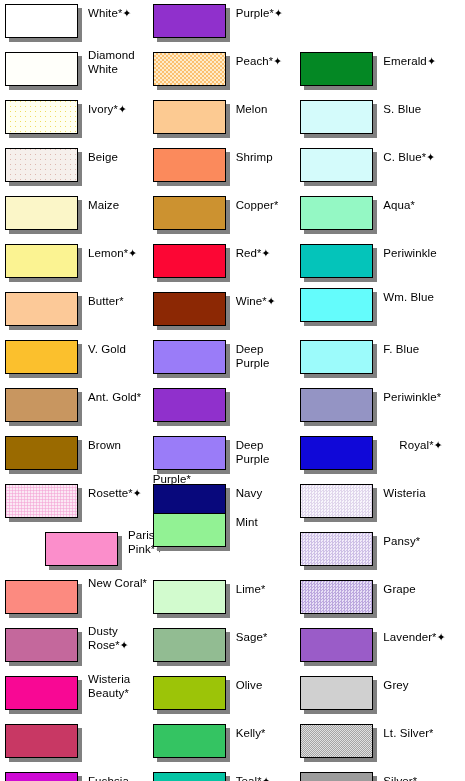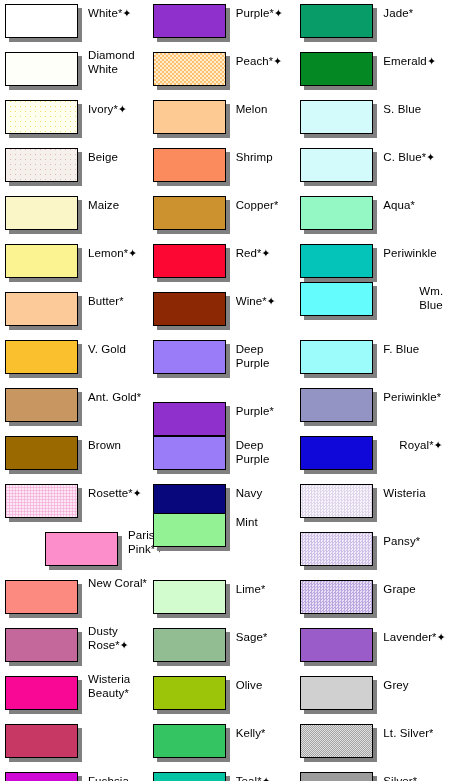--- a/index.html
+++ b/index.html
@@ -255,21 +255,21 @@
         </div>
         <div class="label"><span>Wine</span><span class="marks">*✦</span></div>
       </div>
       <div class="swatch-row" style="top: 336px;">
         <div class="swatch-wrap">
           <div class="swatch-shadow" style="background: rgb(128, 128, 128);"></div>
           <div class="swatch" title="Deep Purple" style="background: rgb(154, 124, 248); border-color: rgb(0, 0, 0);"></div>
         </div>
         <div class="label"><span>Deep Purple</span><span class="marks"></span></div>
       </div>
-      <div class="swatch-row" style="top: 398px;">
+      <div class="swatch-row" style="top: 384px; flex-direction: column;">
         <div class="swatch-wrap">
           <div class="swatch-shadow" style="background: rgb(128, 128, 128);"></div>
           <div class="swatch" title="Purple" style="background: rgb(144, 48, 204); border-color: rgb(0, 0, 0);"></div>
         </div>
         <div class="label"><span>Purple</span><span class="marks">*</span></div>
       </div>
       <div class="swatch-row" style="top: 432px;">
         <div class="swatch-wrap">
           <div class="swatch-shadow" style="background: rgb(128, 128, 128);"></div>
           <div class="swatch" title="Deep Purple" style="background: rgb(154, 124, 248); border-color: rgb(0, 0, 0);"></div>
@@ -320,27 +320,20 @@
       </div>
       <div class="swatch-row" style="top: 768px;">
         <div class="swatch-wrap">
           <div class="swatch-shadow" style="background: rgb(128, 128, 128);"></div>
           <div class="swatch" title="Teal" style="background: rgb(4, 196, 164); border-color: rgb(0, 0, 0);"></div>
         </div>
         <div class="label"><span>Teal</span><span class="marks">*✦</span></div>
       </div>
     </div>
     <div class="column">
-      <div class="swatch-row" style="top: 0px;">
-        <div class="swatch-wrap">
-          <div class="swatch-shadow" style="background: rgb(128, 128, 128);"></div>
-          <div class="swatch" title="Jade" style="background: rgb(8, 156, 104); border-color: rgb(0, 0, 0);"></div>
-        </div>
-        <div class="label"><span>Jade</span><span class="marks">*</span></div>
-      </div>
       <div class="swatch-row" style="top: 48px;">
         <div class="swatch-wrap">
           <div class="swatch-shadow" style="background: rgb(128, 128, 128);"></div>
           <div class="swatch" title="Emerald" style="background: rgb(4, 136, 36); border-color: rgb(0, 0, 0);"></div>
         </div>
         <div class="label"><span>Emerald</span><span class="marks">✦</span></div>
       </div>
       <div class="swatch-row" style="top: 96px;">
         <div class="swatch-wrap">
           <div class="swatch-shadow" style="background: rgb(128, 128, 128);"></div>
@@ -362,21 +355,21 @@
         </div>
         <div class="label"><span>Aqua</span><span class="marks">*</span></div>
       </div>
       <div class="swatch-row" style="top: 240px;">
         <div class="swatch-wrap">
           <div class="swatch-shadow" style="background: rgb(128, 128, 128);"></div>
           <div class="swatch" title="Turquoise" style="background: rgb(4, 196, 186); border-color: rgb(0, 0, 0);"></div>
         </div>
         <div class="label"><span>Periwinkle</span><span class="marks"></span></div>
       </div>
-      <div class="swatch-row" style="top: 278px; gap: 36px;">
+      <div class="swatch-row" style="top: 284px;">
         <div class="swatch-wrap">
           <div class="swatch-shadow" style="background: rgb(128, 128, 128);"></div>
           <div class="swatch" title="Wm. Blue" style="background: rgb(100, 252, 252); border-color: rgb(0, 0, 0);"></div>
         </div>
         <div class="label"><span>Wm. Blue</span><span class="marks"></span></div>
       </div>
       <div class="swatch-row" style="top: 336px;">
         <div class="swatch-wrap">
           <div class="swatch-shadow" style="background: rgb(128, 128, 128);"></div>
           <div class="swatch" title="F. Blue" style="background: rgb(156, 251, 251); border-color: rgb(0, 0, 0);"></div>

